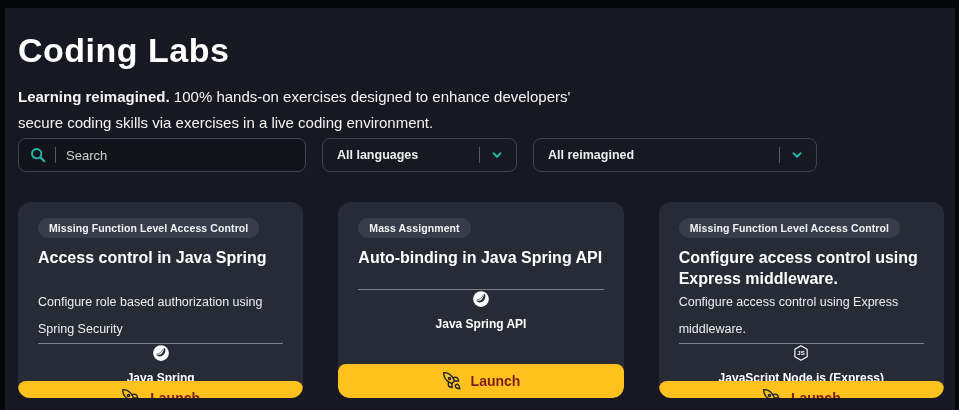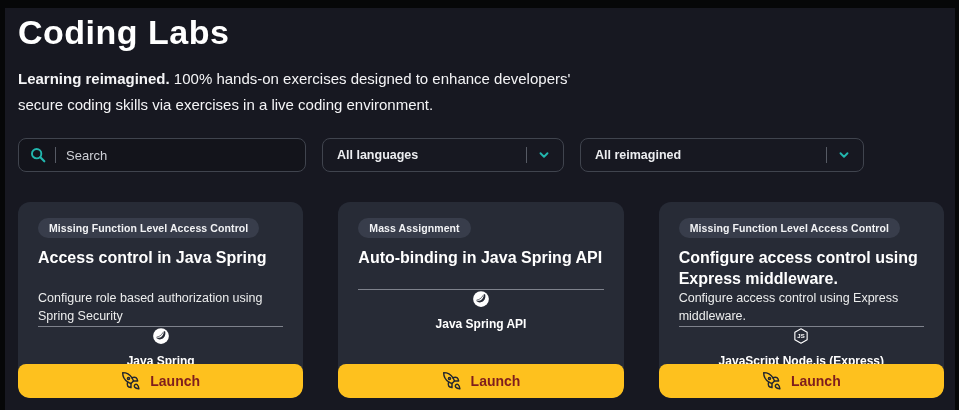--- a/index.html
+++ b/index.html
@@ -7,21 +7,21 @@
   body {
     background:#060708;
     font-family:"Liberation Sans","DejaVu Sans",sans-serif;
     color:#fff;
   }
   .page {
     position:absolute; top:8px; left:5px; right:4px; bottom:0;
     background:#171821;
   }
   
-  .header { position:absolute; top:2px; left:13px; right:13px; }
+  .header { position:absolute; top:20px; left:13px; right:13px; }
   .page-title {
     font-size:34px; font-weight:bold; letter-spacing:0.5px;
     color:#ffffff; line-height:44px;
   }
   .subtitle {
     margin-top:12px; max-width:600px;
     font-size:15px; line-height:26px; color:#f4f4f6;
   }
   .subtitle b { font-weight:bold; }
   
@@ -39,21 +39,21 @@
   .searchbox input {
     flex:1; background:transparent; border:none; outline:none;
     color:#fde047; font-size:13px; font-family:inherit;
   }
   .searchbox input::placeholder { color:#cfd1d7; opacity:1; }
   .dropdown {
     display:flex; align-items:center;
     background:#171821; border:1px solid #40444e; border-radius:8px;
     padding:0 12px 0 14px; cursor:pointer;
   }
-  .dd-languages { width:242px; }
+  .dd-languages { width:195px; }
   .dd-categories { width:284px; }
   .dropdown .label { flex:1; font-size:12.5px; font-weight:600; color:#ecedf0; }
   .dropdown .vdiv { margin-right:10px; }
   
   .cards {
     position:absolute; top:194px; left:13px; right:11px; height:196px;
     display:flex; gap:35px;
   }
   .card {
     flex:1; background:#272b36; border-radius:12px;
@@ -66,21 +66,21 @@
     align-self:flex-start;
     background:#383d4b; border-radius:11px;
     padding:4px 11px; font-size:10.5px; font-weight:bold; color:#f2f3f5;
     letter-spacing:0.1px; line-height:12px;
   }
   .card-title {
     margin-top:9px; font-size:16px; font-weight:bold; line-height:21px;
     color:#ffffff; min-height:42px;
   }
   .card-desc {
-    flex:1; font-size:12.5px; line-height:18px; color:#eceded;
+    flex:1; font-size:12.5px; line-height:27px; color:#eceded;
   }
   .tech-row {
     border-top:1px solid #7e828c;
     height:38px; display:flex; align-items:center; gap:9px;flex-direction:column;
   }
   .tech-label { font-size:12px; font-weight:bold; color:#ffffff; }
   .launch-btn {
     flex:0 0 34px; height:34px; width:100%;
     background:#fec11e; border:none; border-radius:8px 8px 10px 10px;
     display:flex; align-items:center; justify-content:center; gap:9px;

